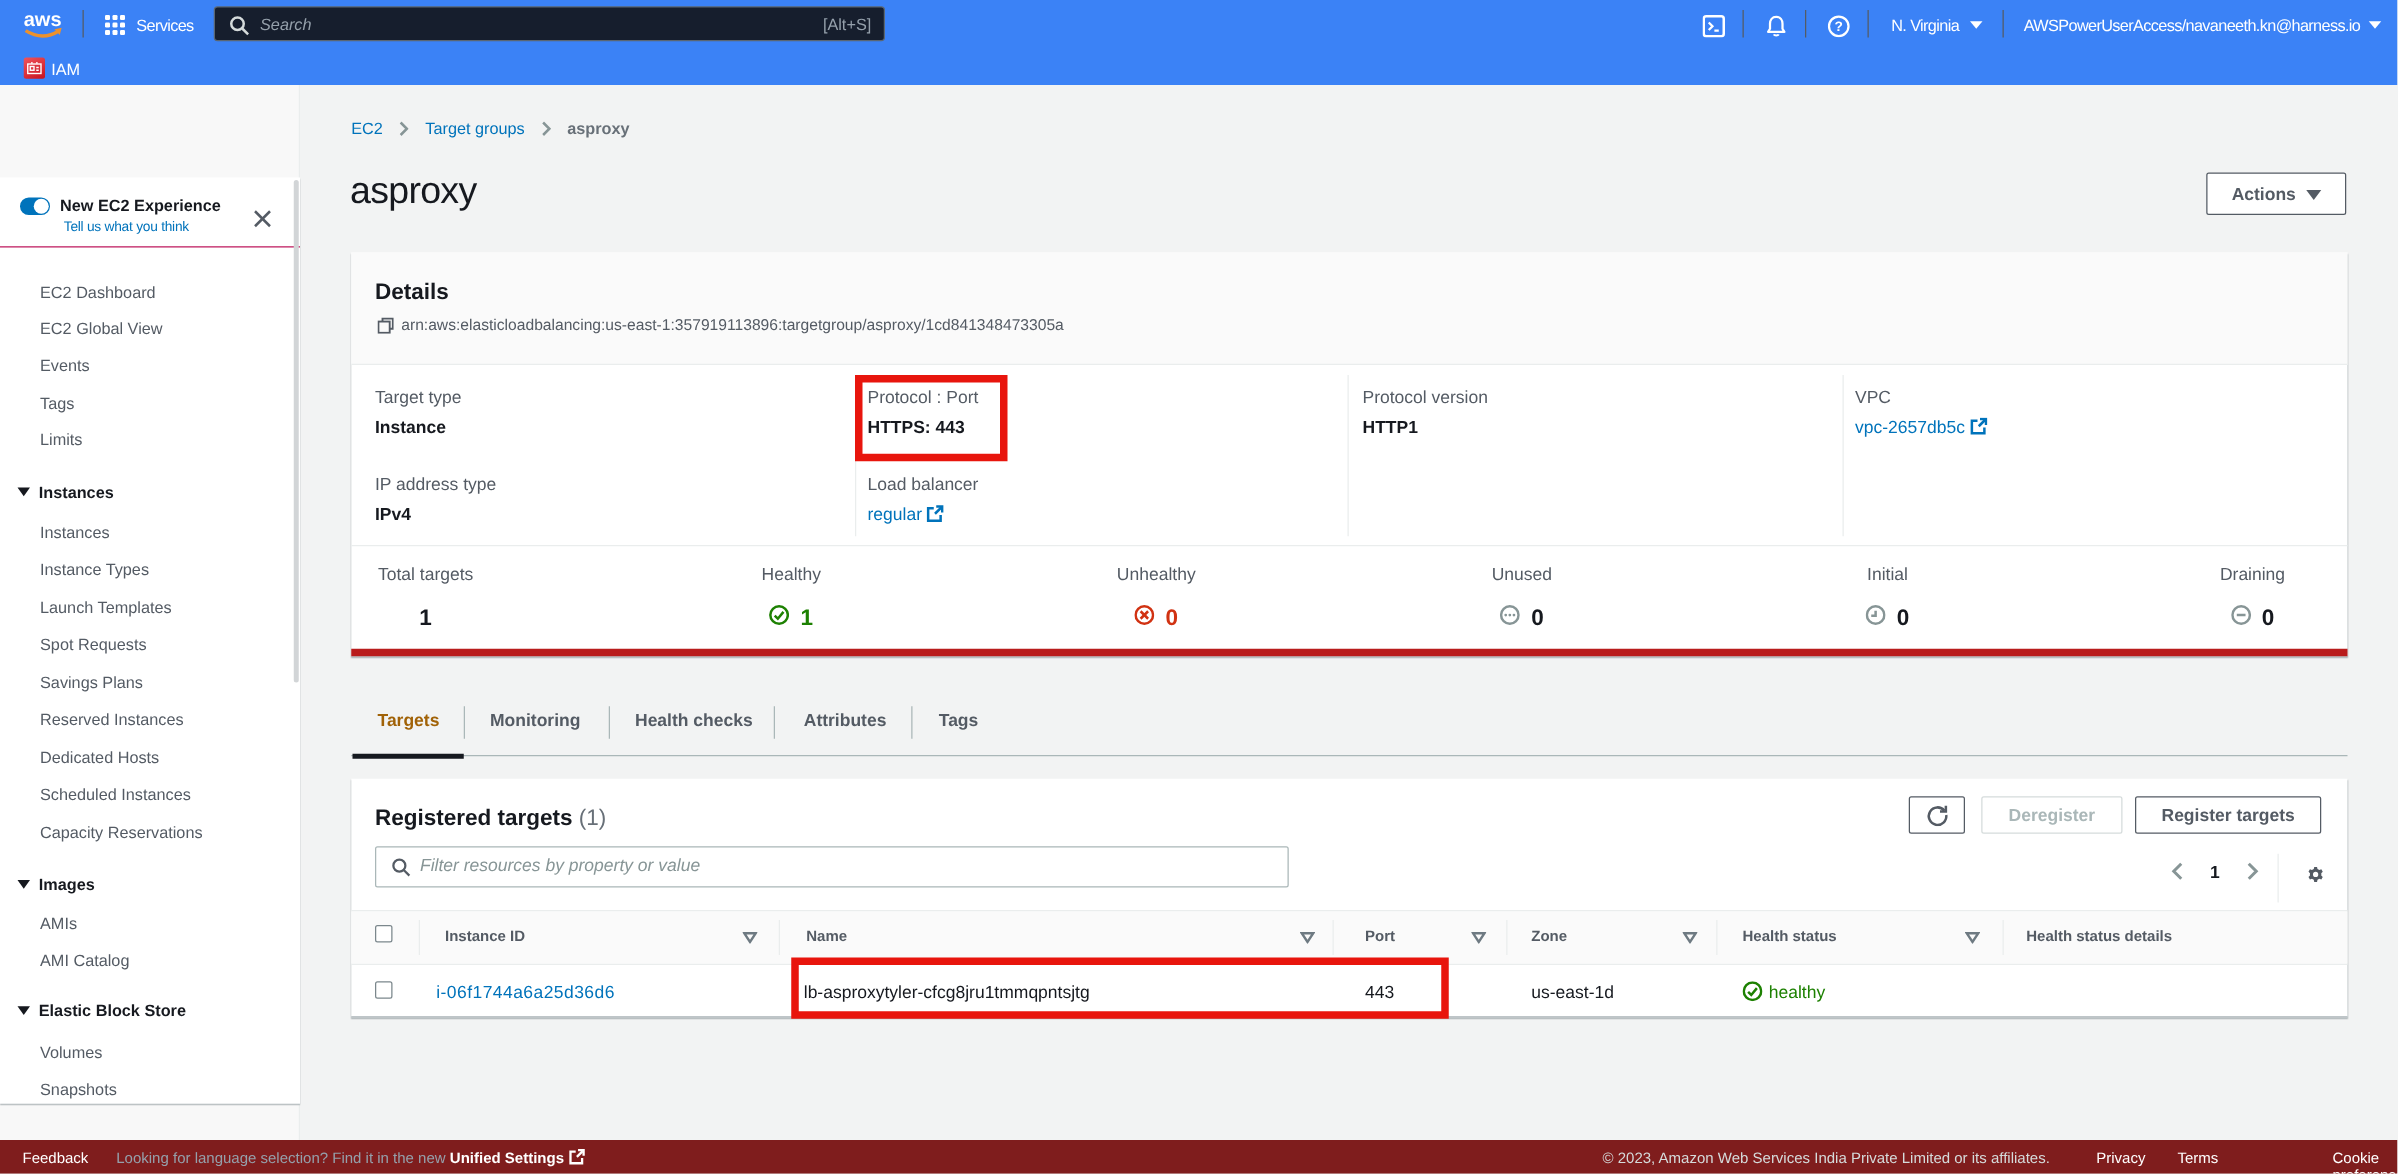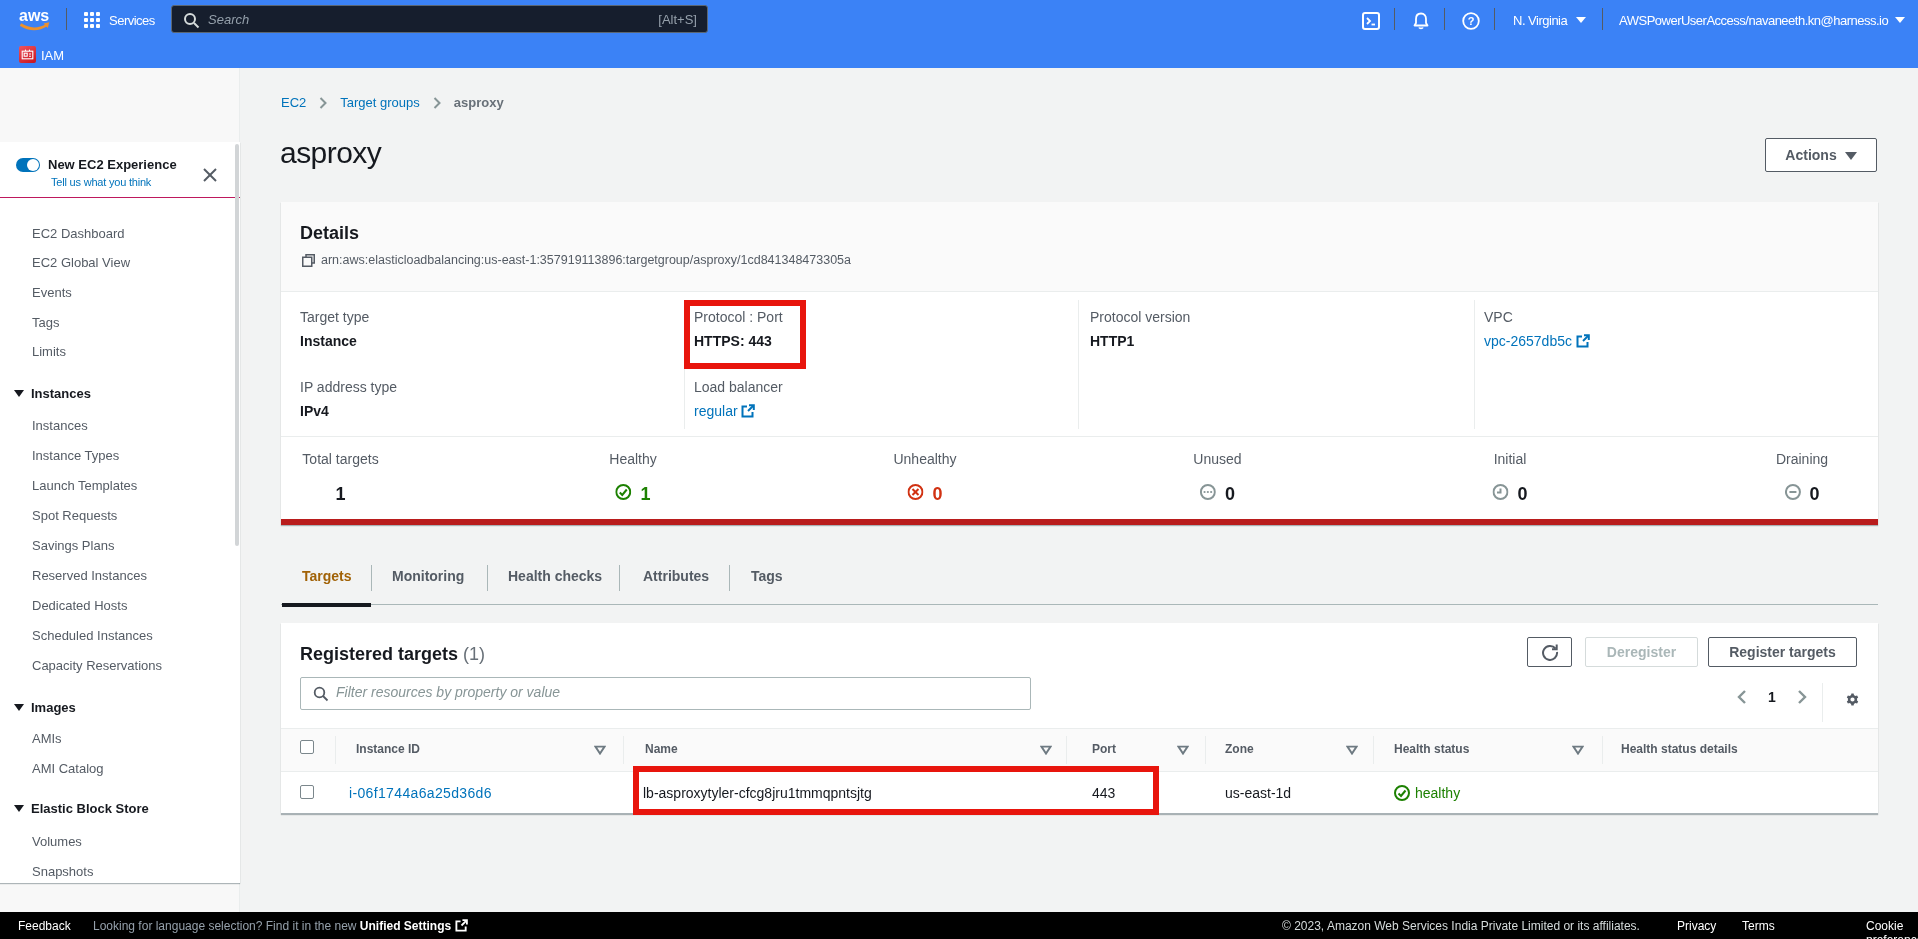--- a/index.html
+++ b/index.html
@@ -88,21 +88,21 @@
 .thdiv { position:absolute; top:113px; width:1px; height:28px; background:#eaeded; }
 .td { position:absolute; top:162px; font-size:14px; color:#16191f; white-space:nowrap; }
 .cbx { position:absolute; width:14px; height:14px; border:1.5px solid #7b878c; border-radius:2px; background:#fff; }
 a.tlink { color:#0073bb; text-decoration:none; }
 .sorttri { position:absolute; top:122px; }
 
 
 .redbox { position:absolute; border:6px solid #e8150d; }
 
 
-#footer { position:absolute; left:0; top:912px; width:1918px; height:27px; background:#000000; color:#fff; font-size:12px; }
+#footer { position:absolute; left:0; top:912px; width:1918px; height:27px; background:#7f1d1d; color:#fff; font-size:12px; }
 #footer .grey { color:#95a0ab; }
 #footer .lightgrey { color:#d5dbdb; }
 </style>
 </head>
 <body>
 
 <div id="topnav">
   <svg id="awslogo" viewBox="0 0 32 26">
     <text x="0" y="14" font-size="16" font-weight="bold" fill="#fff" font-family="Liberation Sans, sans-serif">aws</text>
     <path d="M1.5 17.5 Q 15 26 28 17.8" fill="none" stroke="#ec912d" stroke-width="2.7"></path>

